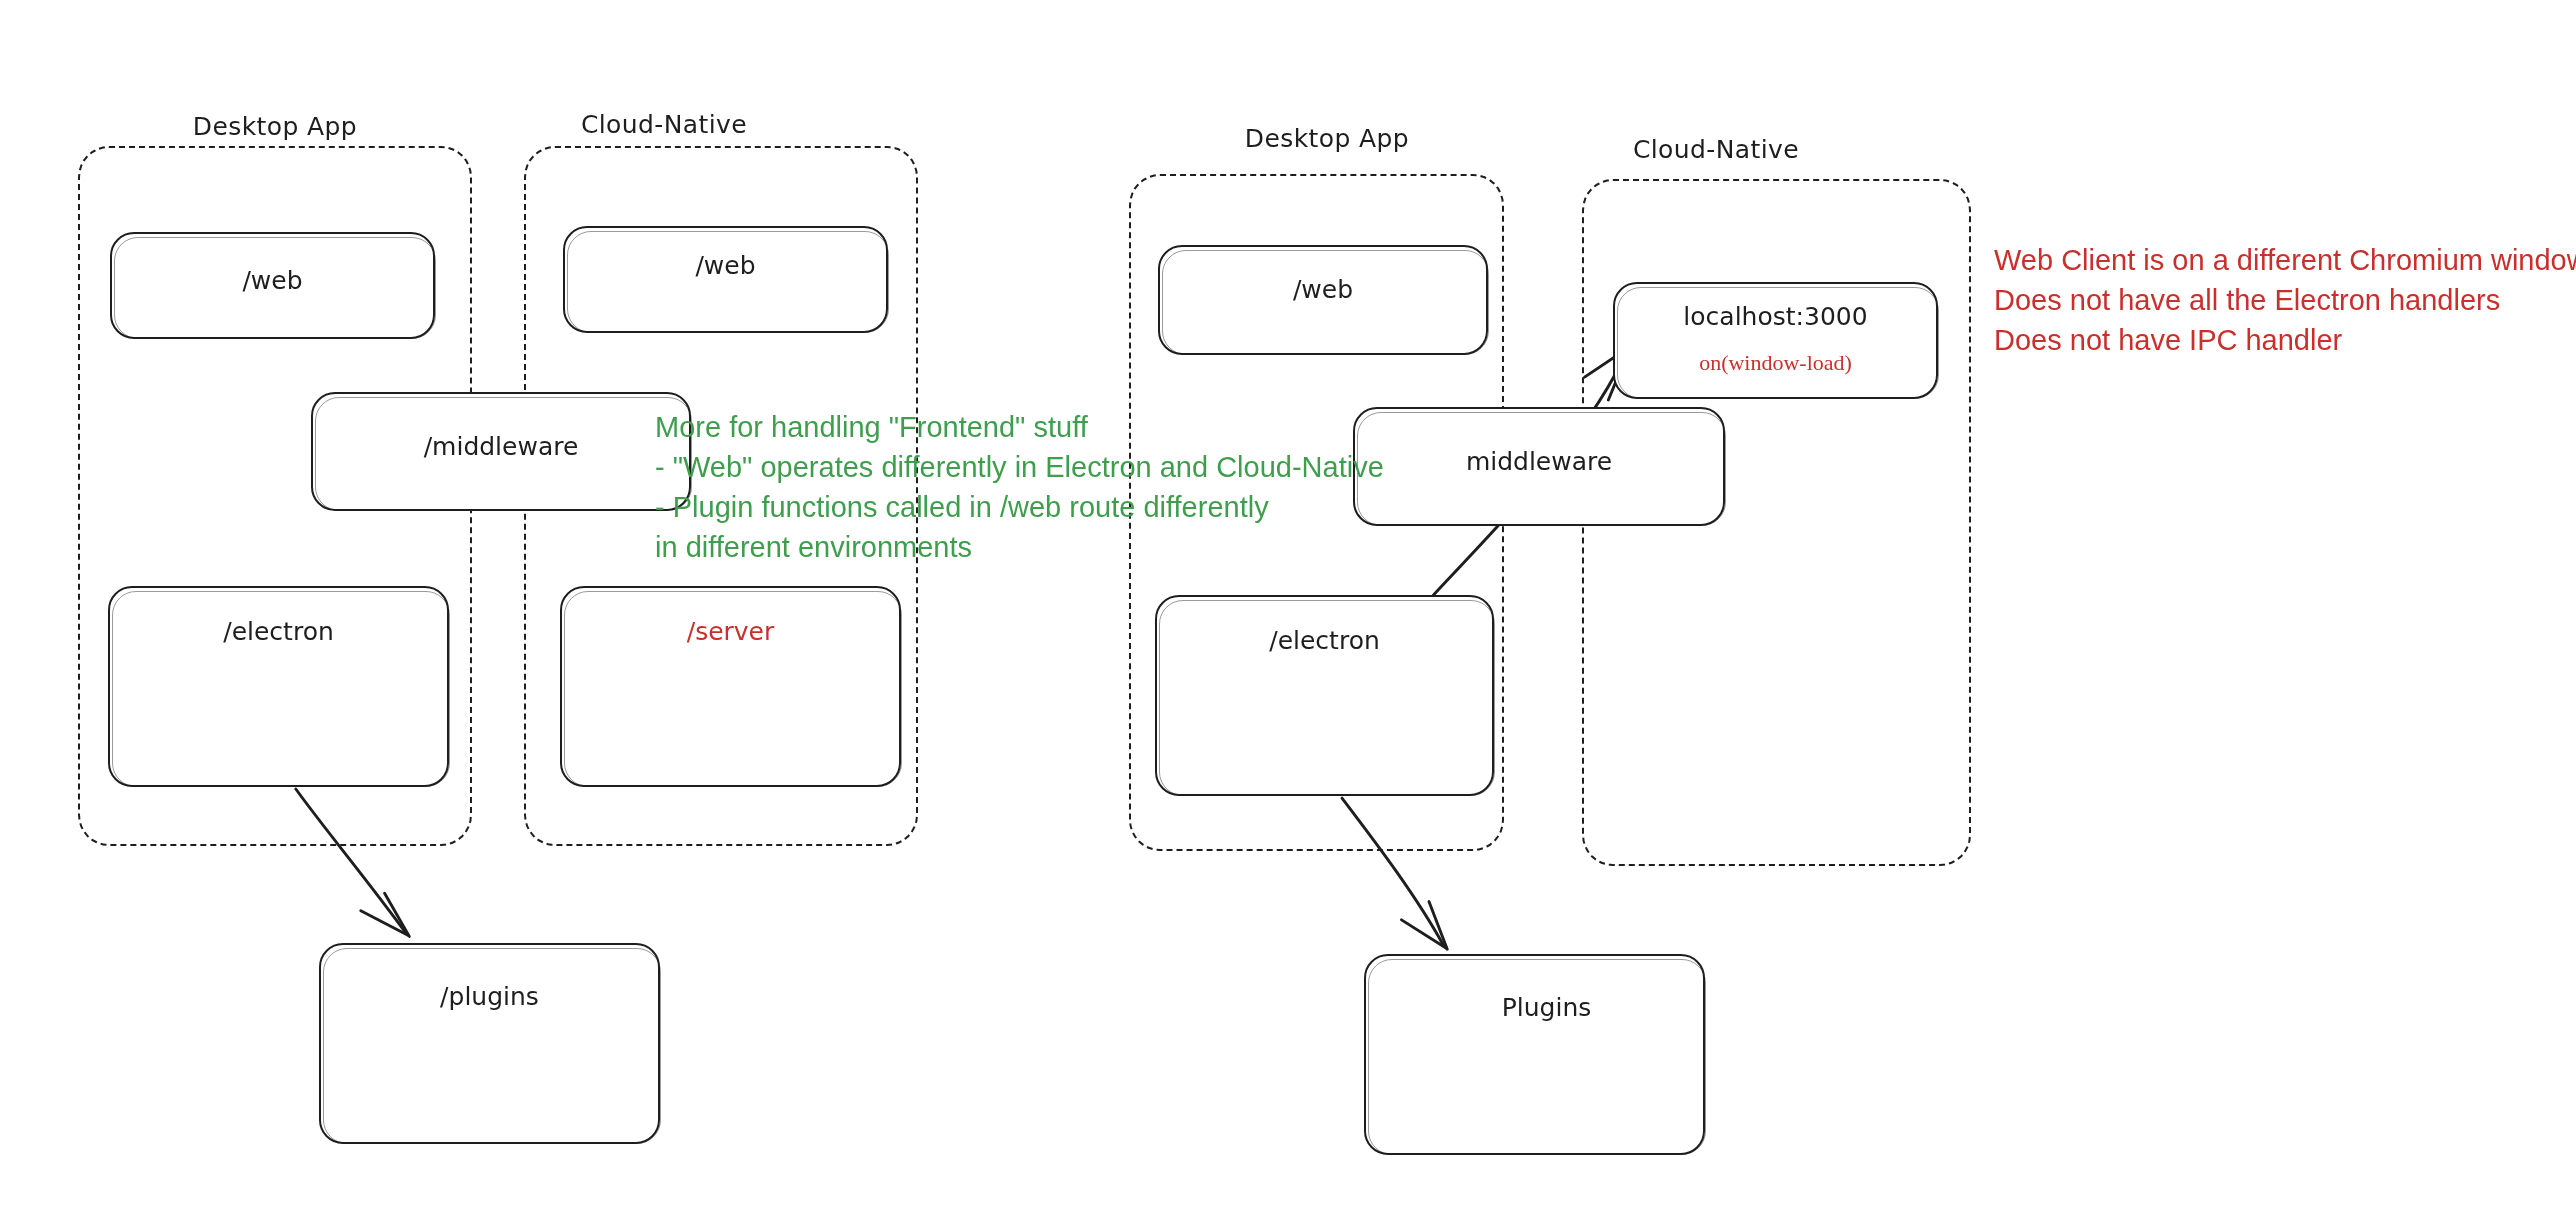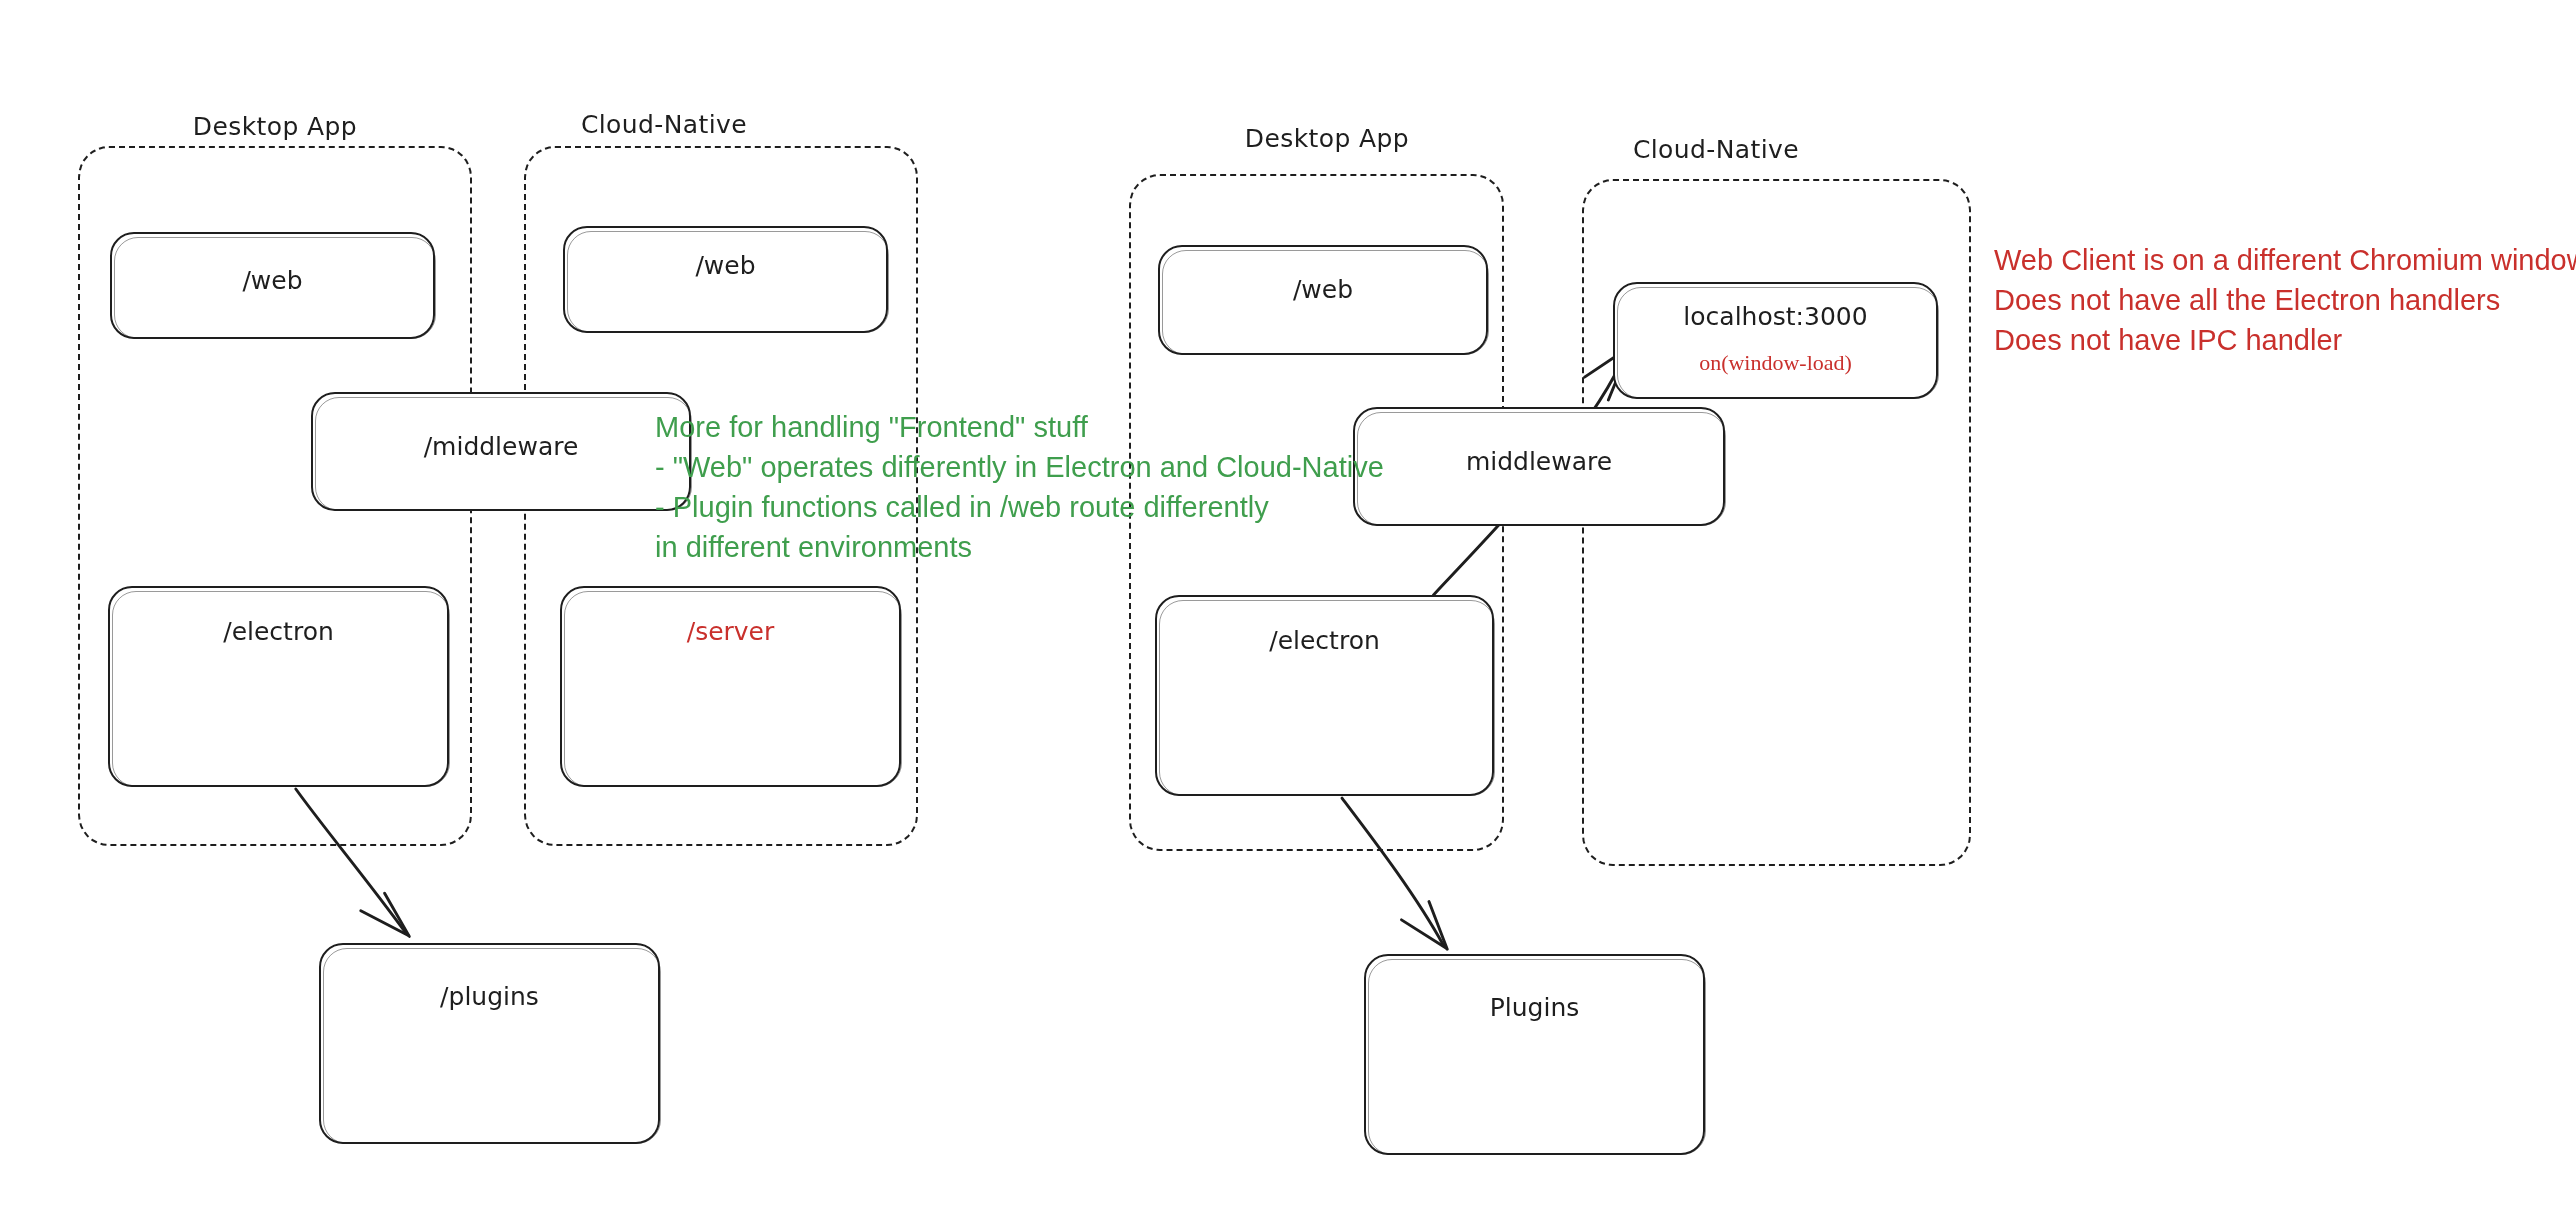--- a/index.html
+++ b/index.html
@@ -166,21 +166,21 @@
 
   <div class="node" style="left:1353px; top:407px; width:372px; height:119px;">
     <div class="node-label" style="top:38px;">middleware</div>
   </div>
 
   <div class="node" style="left:1155px; top:595px; width:339px; height:201px;">
     <div class="node-label" style="top:29px;">/electron</div>
   </div>
 
   <div class="node" style="left:1364px; top:954px; width:341px; height:201px;">
-    <div class="node-label" style="top:37px;">Plugins</div>
+    <div class="node-label" style="top:37px;padding-left:12px;">Plugins</div>
   </div>
 
   <div class="annot annot-green" style="left:655px; top:407px;">More for handling "Frontend" stuff
 - "Web" operates differently in Electron and Cloud-Native
 - Plugin functions called in /web route differently
 in different environments</div>
 
   <div class="annot annot-red" style="left:1994px; top:240px;">Web Client is on a different Chromium window
 Does not have all the Electron handlers
 Does not have IPC handler</div>

